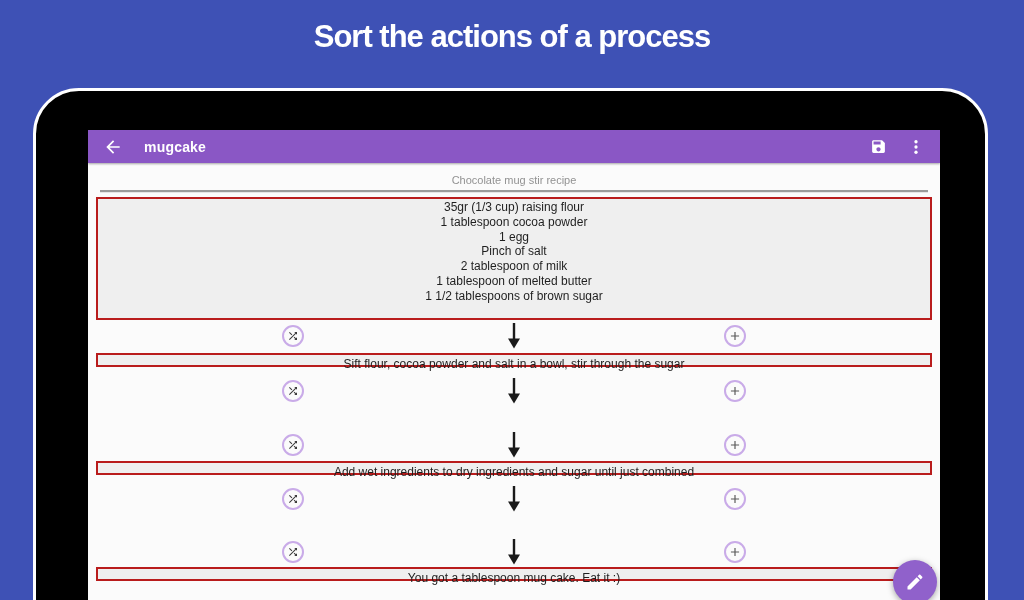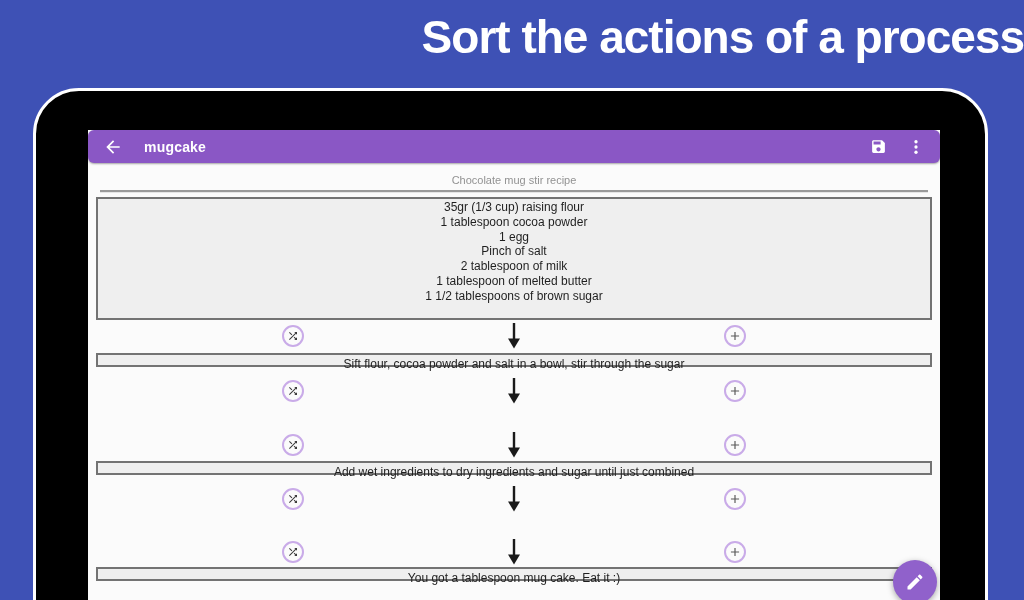--- a/index.html
+++ b/index.html
@@ -1,44 +1,44 @@
 <!DOCTYPE html>
 <html><head>
 <meta charset="utf-8">
 <style>
   html,body{margin:0;padding:0;background:#3e51b5;}
   #stage{position:relative;width:1024px;height:600px;overflow:hidden;
          background:#3e51b5;font-family:"Liberation Sans",sans-serif;}
 
   
-  .banner{position:absolute;top:6px;left:0;width:100%;text-align:right;
-          color:#ffffff;font-size:46px;font-weight:bold;letter-spacing:-1px;line-height:62px;}
+  .banner{position:absolute;top:6px;left:0;width:100%;text-align:center;
+          color:#ffffff;font-size:31px;font-weight:bold;letter-spacing:-1px;line-height:62px;}
 
   
   .tablet{position:absolute;left:33px;top:88px;width:949px;height:560px;
           background:#000;border:3px solid #ffffff;border-radius:46px;}
   .screen{position:absolute;left:52px;top:39px;width:852px;height:515px;
           background:#fbfbfb;overflow:hidden;}
 
   
   .appbar{position:absolute;top:0;left:0;width:852px;height:33px;background:#8a57c5;
           display:flex;align-items:center;box-sizing:border-box;padding:0 15px;
-          box-shadow:0 1px 2px rgba(0,0,0,.35);border-radius:6px;}
+          box-shadow:0 1px 2px rgba(0,0,0,.35);}
   .appbar .title{color:#ffffff;font-size:14px;font-weight:bold;margin-left:21px;letter-spacing:.2px;}
   .icon-btn{display:flex;align-items:center;justify-content:center;cursor:pointer;}
   .spacer{flex:1;}
 
   
   .recipe-field{position:absolute;top:44px;left:12px;width:828px;text-align:center;}
   .recipe-field .t{font-size:11px;color:#929292;}
   .recipe-field .underline{margin-top:4px;height:2px;background:#9a9a9a;border-bottom:1px solid #e6e6e6;}
 
   
   .box{position:absolute;left:8px;width:836px;box-sizing:border-box;
-       background:#efefef;border:2px solid #737373;color:#1f1f1f;
+       background:#efefef;border:2px solid #b91c1c;color:#1f1f1f;
        text-align:center;font-size:12px;cursor:pointer;}
   .box.ingredients{top:67px;height:123px;line-height:14.8px;padding-top:1px;}
   .box.step{height:14px;line-height:18px;}
 
   
   .sep{position:absolute;left:0;width:852px;height:32px;box-sizing:border-box;
        padding:0 194px;display:flex;align-items:center;justify-content:space-between;}
   .circle{width:22px;height:22px;box-sizing:border-box;border-radius:50%;
           border:2px solid #c9abe8;background:#fbfbfb;display:flex;
           align-items:center;justify-content:center;cursor:pointer;}

